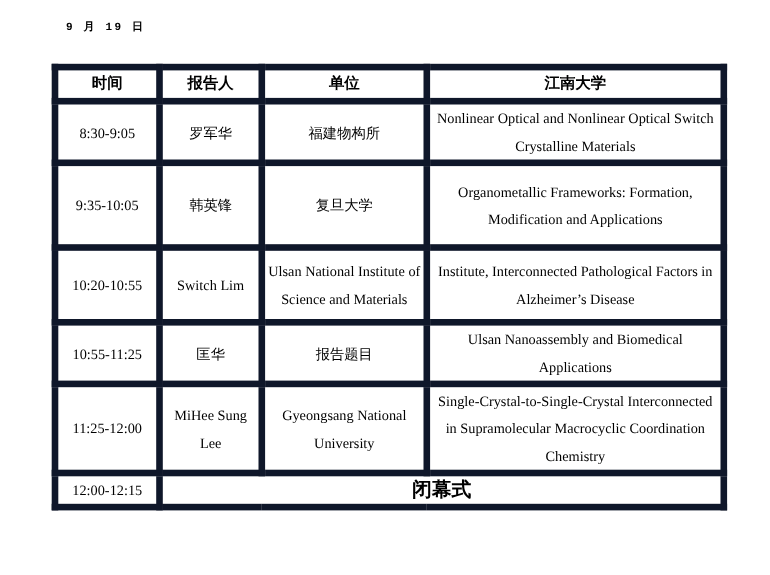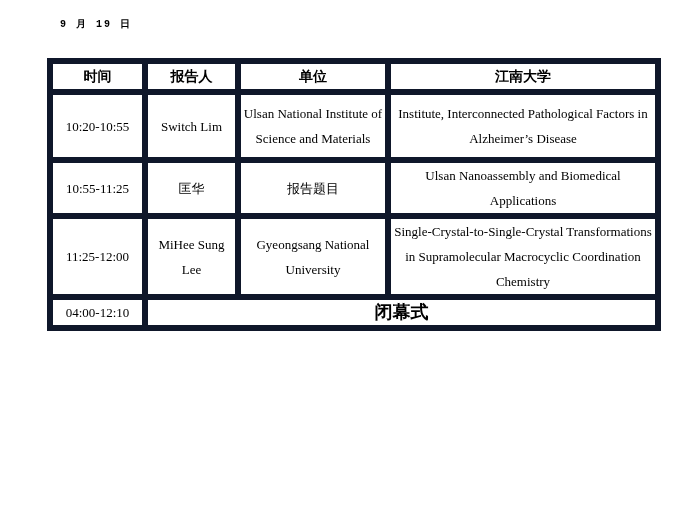--- a/index.html
+++ b/index.html
@@ -72,44 +72,56 @@
     </colgroup>
 
     <tbody>
         <tr class="rh-header">
       <th>时间</th>
       <th>报告人</th>
       <th>单位</th>
       <th>江南大学</th>
     </tr>
 
+    <tr class="rh-47">
+      <td class="time-cell">8:30-9:05</td>
+      <td>罗军华</td>
+      <td>福建物构所</td>
+      <td class="title-cell">Nonlinear Optical and Nonlinear Optical Switch Crystalline Materials</td>
+    </tr>
 
 
+    <tr class="rh-77">
+      <td class="time-cell">9:35-10:05</td>
+      <td>韩英锋</td>
+      <td>复旦大学</td>
+      <td class="title-cell">Organometallic Frameworks: Formation, Modification and Applications</td>
+    </tr>
 
     <tr class="rh-68">
       <td class="time-cell">10:20-10:55</td>
       <td>Switch Lim</td>
       <td>Ulsan National Institute of Science and Materials</td>
       <td class="title-cell">Institute, Interconnected Pathological Factors in Alzheimer’s Disease</td>
     </tr>
 
     <tr class="rh-53">
       <td class="time-cell">10:55-11:25</td>
       <td>匡华</td>
       <td>报告题目</td>
       <td class="title-cell">Ulsan Nanoassembly and Biomedical Applications</td>
     </tr>
 
     <tr class="rh-76">
       <td class="time-cell">11:25-12:00</td>
       <td>MiHee Sung Lee</td>
       <td>Gyeongsang National University</td>
-      <td class="title-cell">Single-Crystal-to-Single-Crystal Transformations in Supramolecular Macrocyclic Coordination Chemistry</td>
+      <td class="title-cell">Single-Crystal-to-Single-Crystal Interconnected in Supramolecular Macrocyclic Coordination Chemistry</td>
     </tr>
 
     <tr class="rh-28">
-      <td class="time-cell">04:00-12:10</td>
+      <td class="time-cell">12:00-12:15</td>
       <td class="closing-cell" colspan="3">闭幕式</td>
     </tr>
   </tbody>
     </table>
 
 </div>
 
 </body></html>

